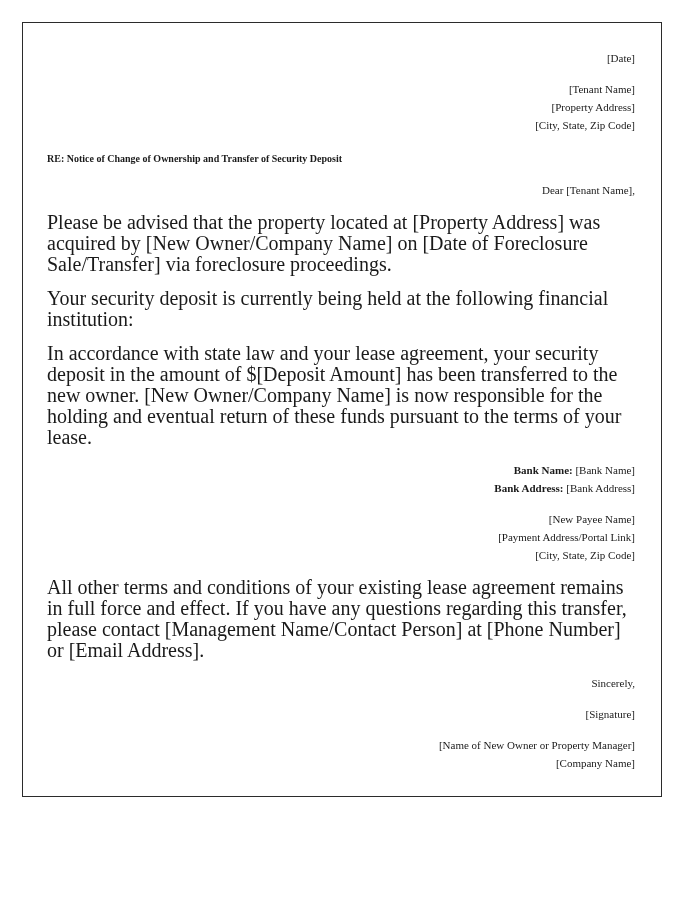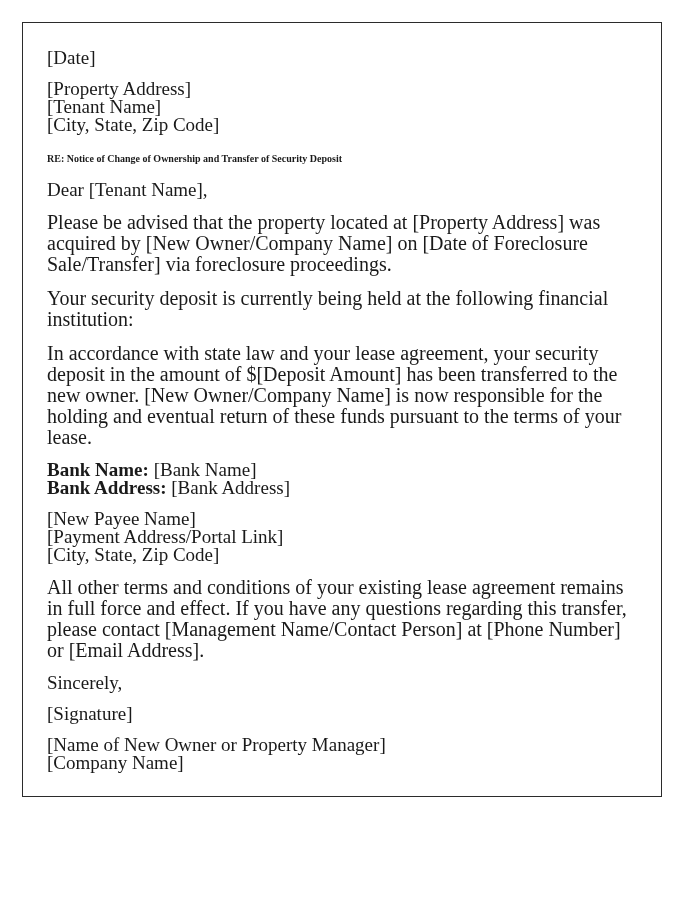--- a/index.html
+++ b/index.html
@@ -22,24 +22,24 @@
     height: 775px;
     border: 1px solid #2b2b2b;
     box-sizing: border-box;
     background: #ffffff;
   }
   .page-body {
     padding: 26px 26px 0 24px;
     box-sizing: border-box;
   }
   .block {
-    font-size: 19px;
+    font-size: 11px;
     line-height: 18px;
     margin: 0 0 13px 0;
-    text-align: left;
+    text-align: right;
   }
   .block:last-child {
     margin-bottom: 16px;
   }
   .para {
     font-size: 20px;
     line-height: 21px;
     margin: 0 0 13px 0;
   }
   .addr-line {
@@ -57,22 +57,22 @@
 </style>
 </head>
 <body>
 
 <div class="page-frame">
   <div class="page-body">
 
     <p class="block">[Date]</p>
 
     <p class="block">
+      <span class="addr-line">[Tenant Name]</span>
       <span class="addr-line">[Property Address]</span>
-      <span class="addr-line">[Tenant Name]</span>
       <span class="addr-line">[City, State, Zip Code]</span>
     </p>
 
     <p class="re-line">RE: Notice of Change of Ownership and Transfer of Security Deposit</p>
 
     <p class="block">Dear [Tenant Name],</p>
 
     <p class="para">Please be advised that the property located at [Property Address] was acquired by [New Owner/Company Name] on [Date of Foreclosure Sale/Transfer] via foreclosure proceedings.</p>
 
     <p class="para">Your security deposit is currently being held at the following financial institution:</p>

